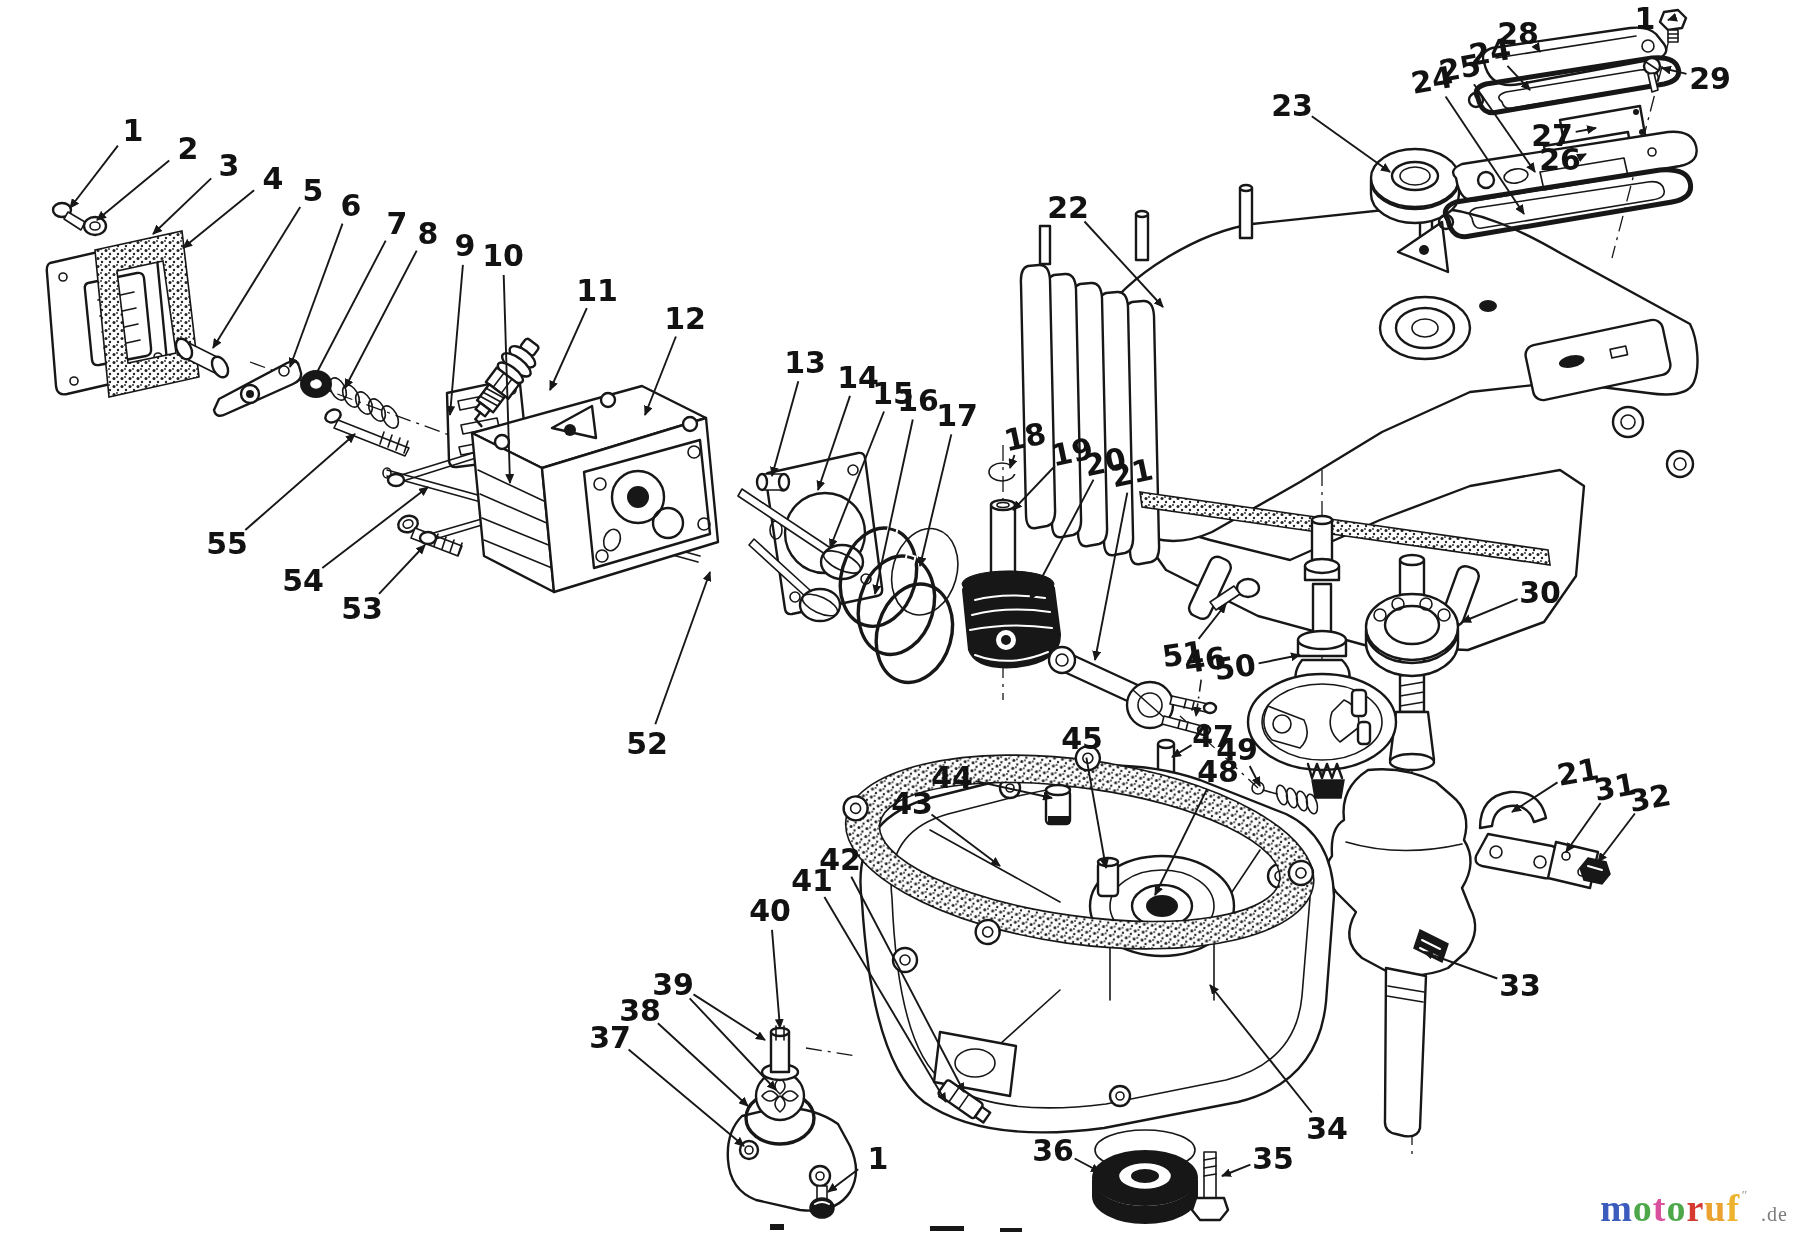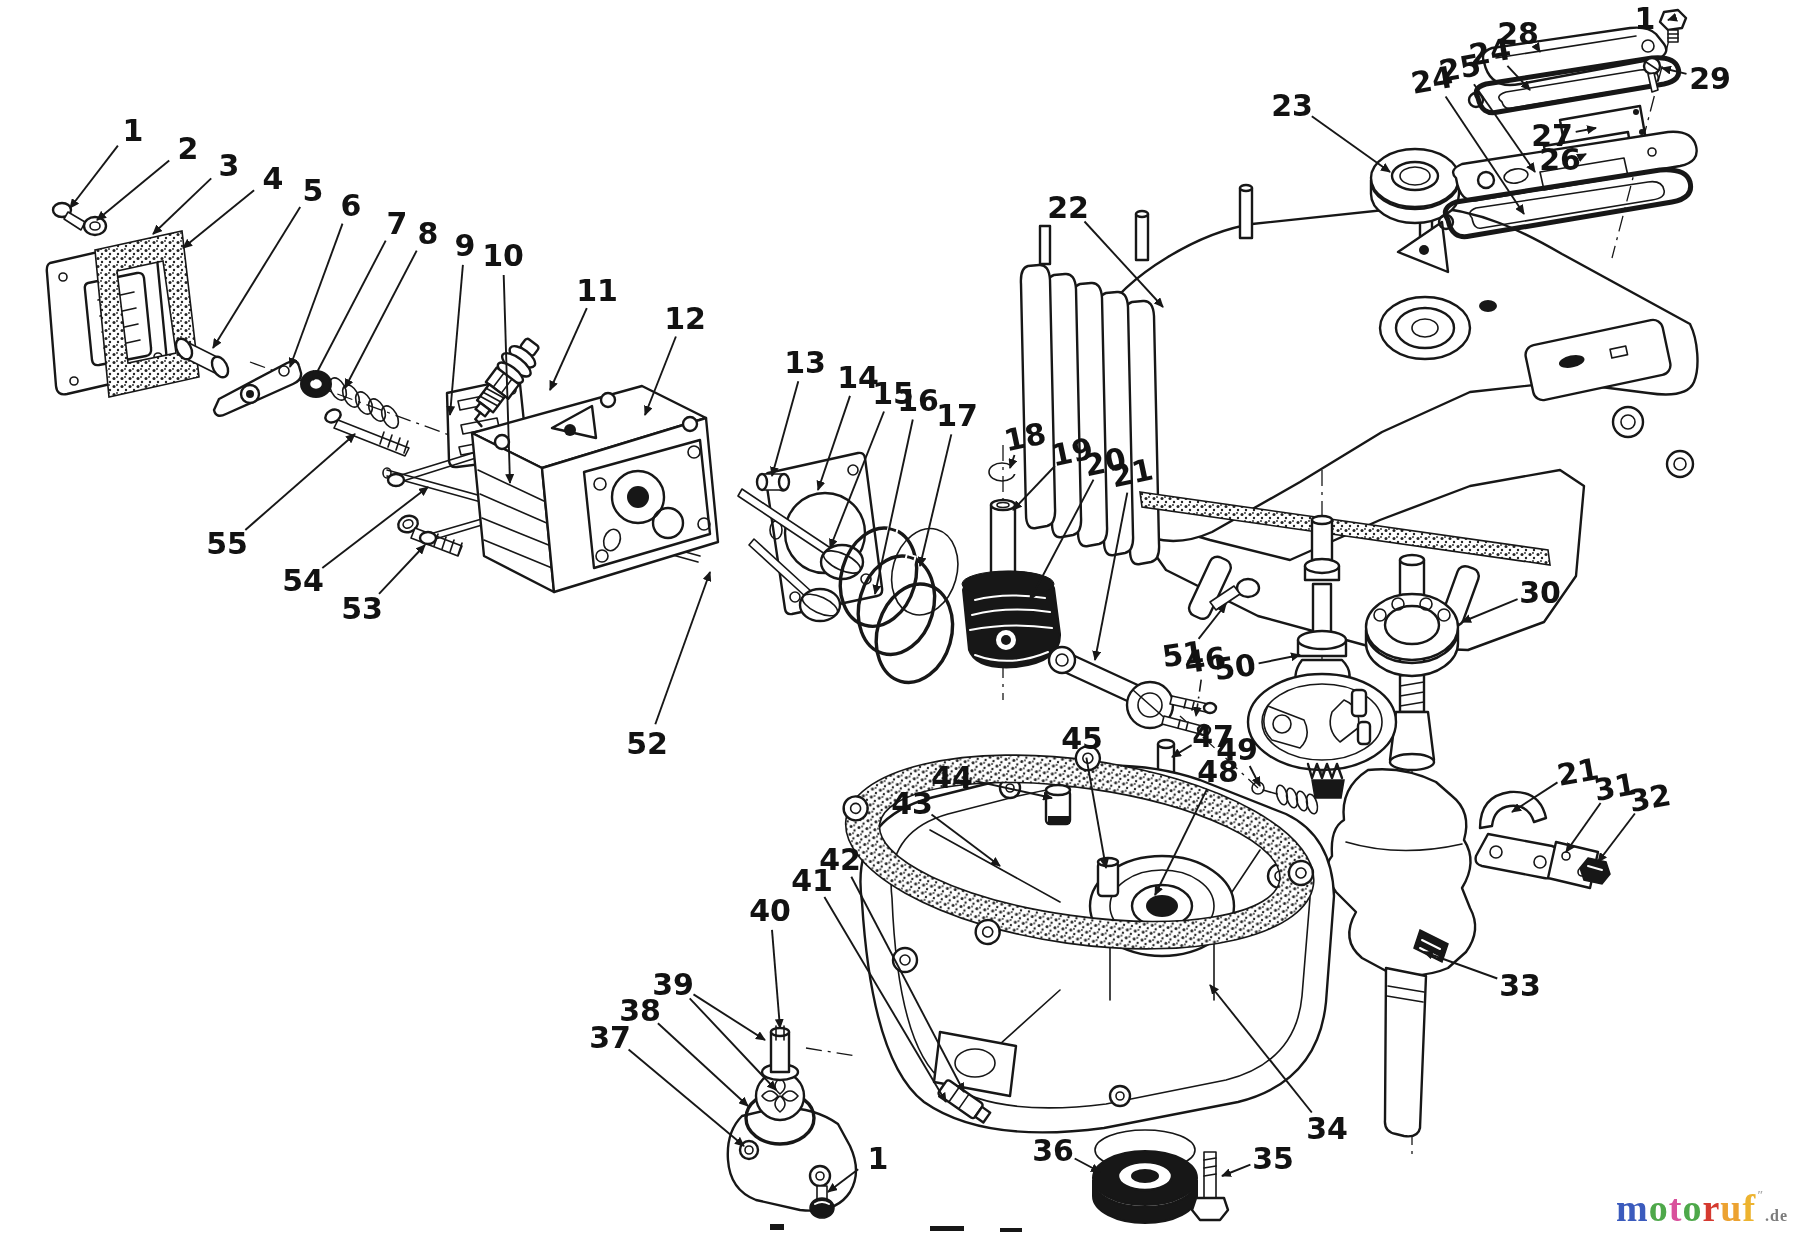--- a/index.html
+++ b/index.html
@@ -17,21 +17,21 @@
   .dks{fill:#171717;stroke:#171717;stroke-width:1.5;}
   .wt{fill:none;stroke:#ffffff;stroke-width:2;stroke-linecap:round;}
   .cl{fill:none;stroke:#171717;stroke-width:1.3;stroke-dasharray:16 6 3 6;}
   .ldr{stroke:#171717;stroke-width:1.9;fill:none;}
   .ldrd{stroke:#171717;stroke-width:1.6;fill:none;stroke-dasharray:12 5 2 5;}
   text.co{font-family:"DejaVu Sans",sans-serif;font-weight:bold;font-size:30px;fill:#121212;}
   
   .watermark{position:absolute;right:12px;bottom:6px;
              font-family:"Liberation Serif","DejaVu Serif",serif;font-weight:bold;
              font-size:38px;line-height:1;letter-spacing:1px;user-select:none;}
-  .watermark .wm-suffix{font-size:16px;font-weight:bold;margin-left:1px;}
+  .watermark .wm-suffix{font-size:20px;font-weight:normal;margin-left:13px;}
   .watermark .wm-tick{font-size:12px;vertical-align:top;margin-left:1px;}
 </style>
 </head>
 <body>
 
 <div class="stage">
 <svg id="diagram" width="1800" height="1233" viewBox="0 0 1800 1233">
   <defs>
     <marker id="arr" markerWidth="10" markerHeight="9" refX="9" refY="4.5" orient="auto" markerUnits="userSpaceOnUse">
       <path d="M0,0 L10,4.5 L0,9 Z" fill="#171717"></path>

